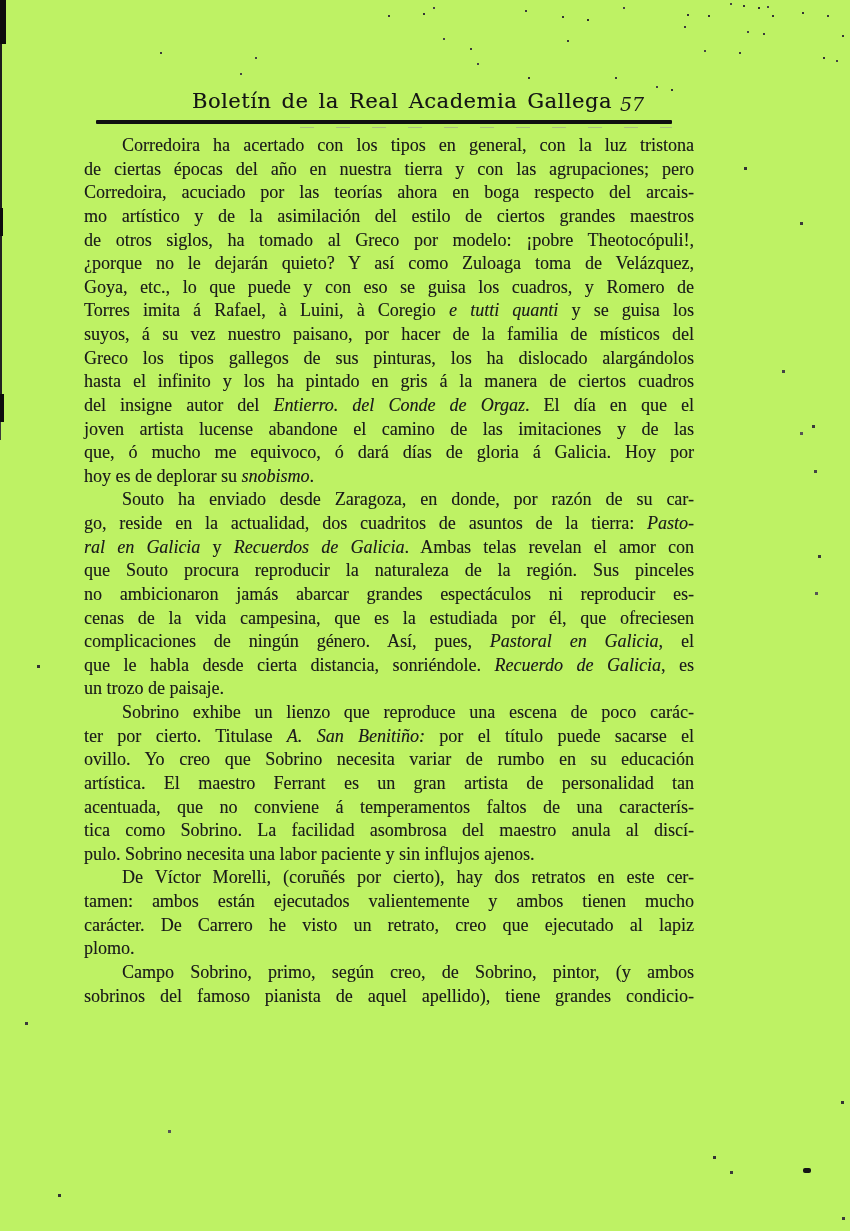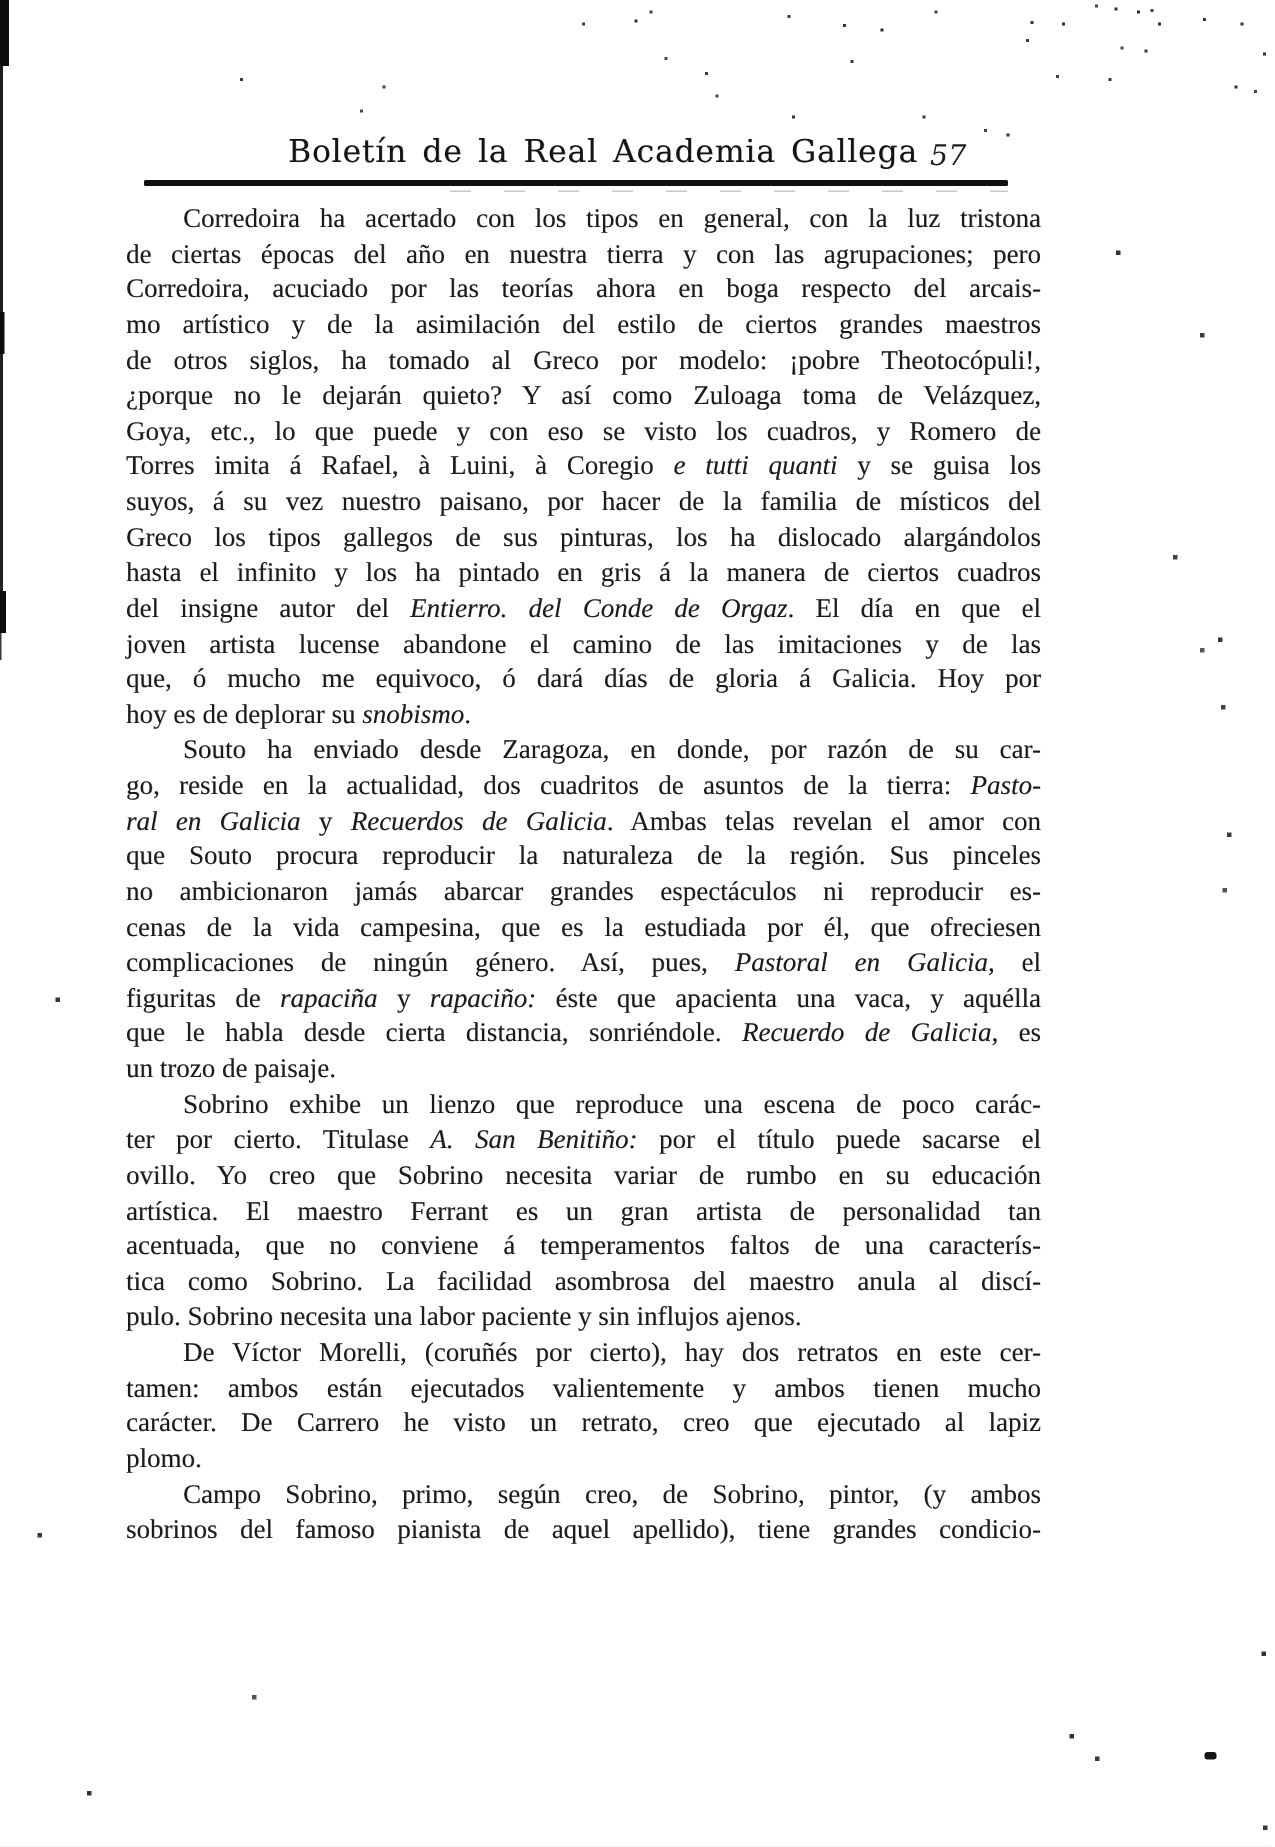--- a/index.html
+++ b/index.html
@@ -1,20 +1,20 @@
 <!DOCTYPE html>
 <html><head>
 <meta charset="utf-8">
 <style>
   html,body{margin:0;padding:0;background:#e8e8e8;}
   .page{
     position:relative;
     width:850px;height:1231px;
     margin:0 auto;
-    background:#ffffff;
+    background:#bef264;
     overflow:hidden;
     font-family:"Liberation Serif", serif;
   }
   
   .journal-title{
     position:absolute;left:192px;top:88px;
     font-family:"DejaVu Serif", serif;
     font-size:21px;line-height:26px;
     letter-spacing:.5px;word-spacing:3px;
     color:#141414;
@@ -99,39 +99,38 @@
   <div class="header-rule-ghost"></div>
 
   <div class="text-block">
       <div class="para">
         <div class="line indent"><span>Corredoira ha acertado con los tipos en general, con la luz tristona</span></div>
         <div class="line"><span>de ciertas épocas del año en nuestra tierra y con las agrupaciones; pero</span></div>
         <div class="line"><span>Corredoira, acuciado por las teorías ahora en boga respecto del arcais-</span></div>
         <div class="line"><span>mo artístico y de la asimilación del estilo de ciertos grandes maestros</span></div>
         <div class="line"><span>de otros siglos, ha tomado al Greco por modelo: ¡pobre Theotocópuli!,</span></div>
         <div class="line"><span>¿porque no le dejarán quieto? Y así como Zuloaga toma de Velázquez,</span></div>
-        <div class="line"><span>Goya, etc., lo que puede y con eso se visto los cuadros, y Romero de</span></div>
+        <div class="line"><span>Goya, etc., lo que puede y con eso se guisa los cuadros, y Romero de</span></div>
         <div class="line"><span>Torres imita á Rafael, à Luini, à Coregio </span><span class="it">e tutti quanti</span><span> y se guisa los</span></div>
         <div class="line"><span>suyos, á su vez nuestro paisano, por hacer de la familia de místicos del</span></div>
         <div class="line"><span>Greco los tipos gallegos de sus pinturas, los ha dislocado alargándolos</span></div>
         <div class="line"><span>hasta el infinito y los ha pintado en gris á la manera de ciertos cuadros</span></div>
         <div class="line"><span>del insigne autor del </span><span class="it">Entierro. del Conde de Orgaz</span><span>. El día en que el</span></div>
         <div class="line"><span>joven artista lucense abandone el camino de las imitaciones y de las</span></div>
         <div class="line"><span>que, ó mucho me equivoco, ó dará días de gloria á Galicia. Hoy por</span></div>
         <div class="line last"><span>hoy es de deplorar su </span><span class="it">snobismo</span><span>.</span></div>
       </div>
       <div class="para">
         <div class="line indent"><span>Souto ha enviado desde Zaragoza, en donde, por razón de su car-</span></div>
         <div class="line"><span>go, reside en la actualidad, dos cuadritos de asuntos de la tierra: </span><span class="it">Pasto-</span></div>
         <div class="line"><span class="it">ral en Galicia</span><span> y </span><span class="it">Recuerdos de Galicia</span><span>. Ambas telas revelan el amor con</span></div>
         <div class="line"><span>que Souto procura reproducir la naturaleza de la región. Sus pinceles</span></div>
         <div class="line"><span>no ambicionaron jamás abarcar grandes espectáculos ni reproducir es-</span></div>
         <div class="line"><span>cenas de la vida campesina, que es la estudiada por él, que ofreciesen</span></div>
         <div class="line"><span>complicaciones de ningún género. Así, pues, </span><span class="it">Pastoral en Galicia</span><span>, el</span></div>
-        <div class="line"><span>figuritas de </span><span class="it">rapaciña</span><span> y </span><span class="it">rapaciño:</span><span> éste que apacienta una vaca, y aquélla</span></div>
         <div class="line"><span>que le habla desde cierta distancia, sonriéndole. </span><span class="it">Recuerdo de Galicia</span><span>, es</span></div>
         <div class="line last"><span>un trozo de paisaje.</span></div>
       </div>
       <div class="para">
         <div class="line indent"><span>Sobrino exhibe un lienzo que reproduce una escena de poco carác-</span></div>
         <div class="line"><span>ter por cierto. Titulase </span><span class="it">A. San Benitiño:</span><span> por el título puede sacarse el</span></div>
         <div class="line"><span>ovillo. Yo creo que Sobrino necesita variar de rumbo en su educación</span></div>
         <div class="line"><span>artística. El maestro Ferrant es un gran artista de personalidad tan</span></div>
         <div class="line"><span>acentuada, que no conviene á temperamentos faltos de una caracterís-</span></div>
         <div class="line"><span>tica como Sobrino. La facilidad asombrosa del maestro anula al discí-</span></div>

